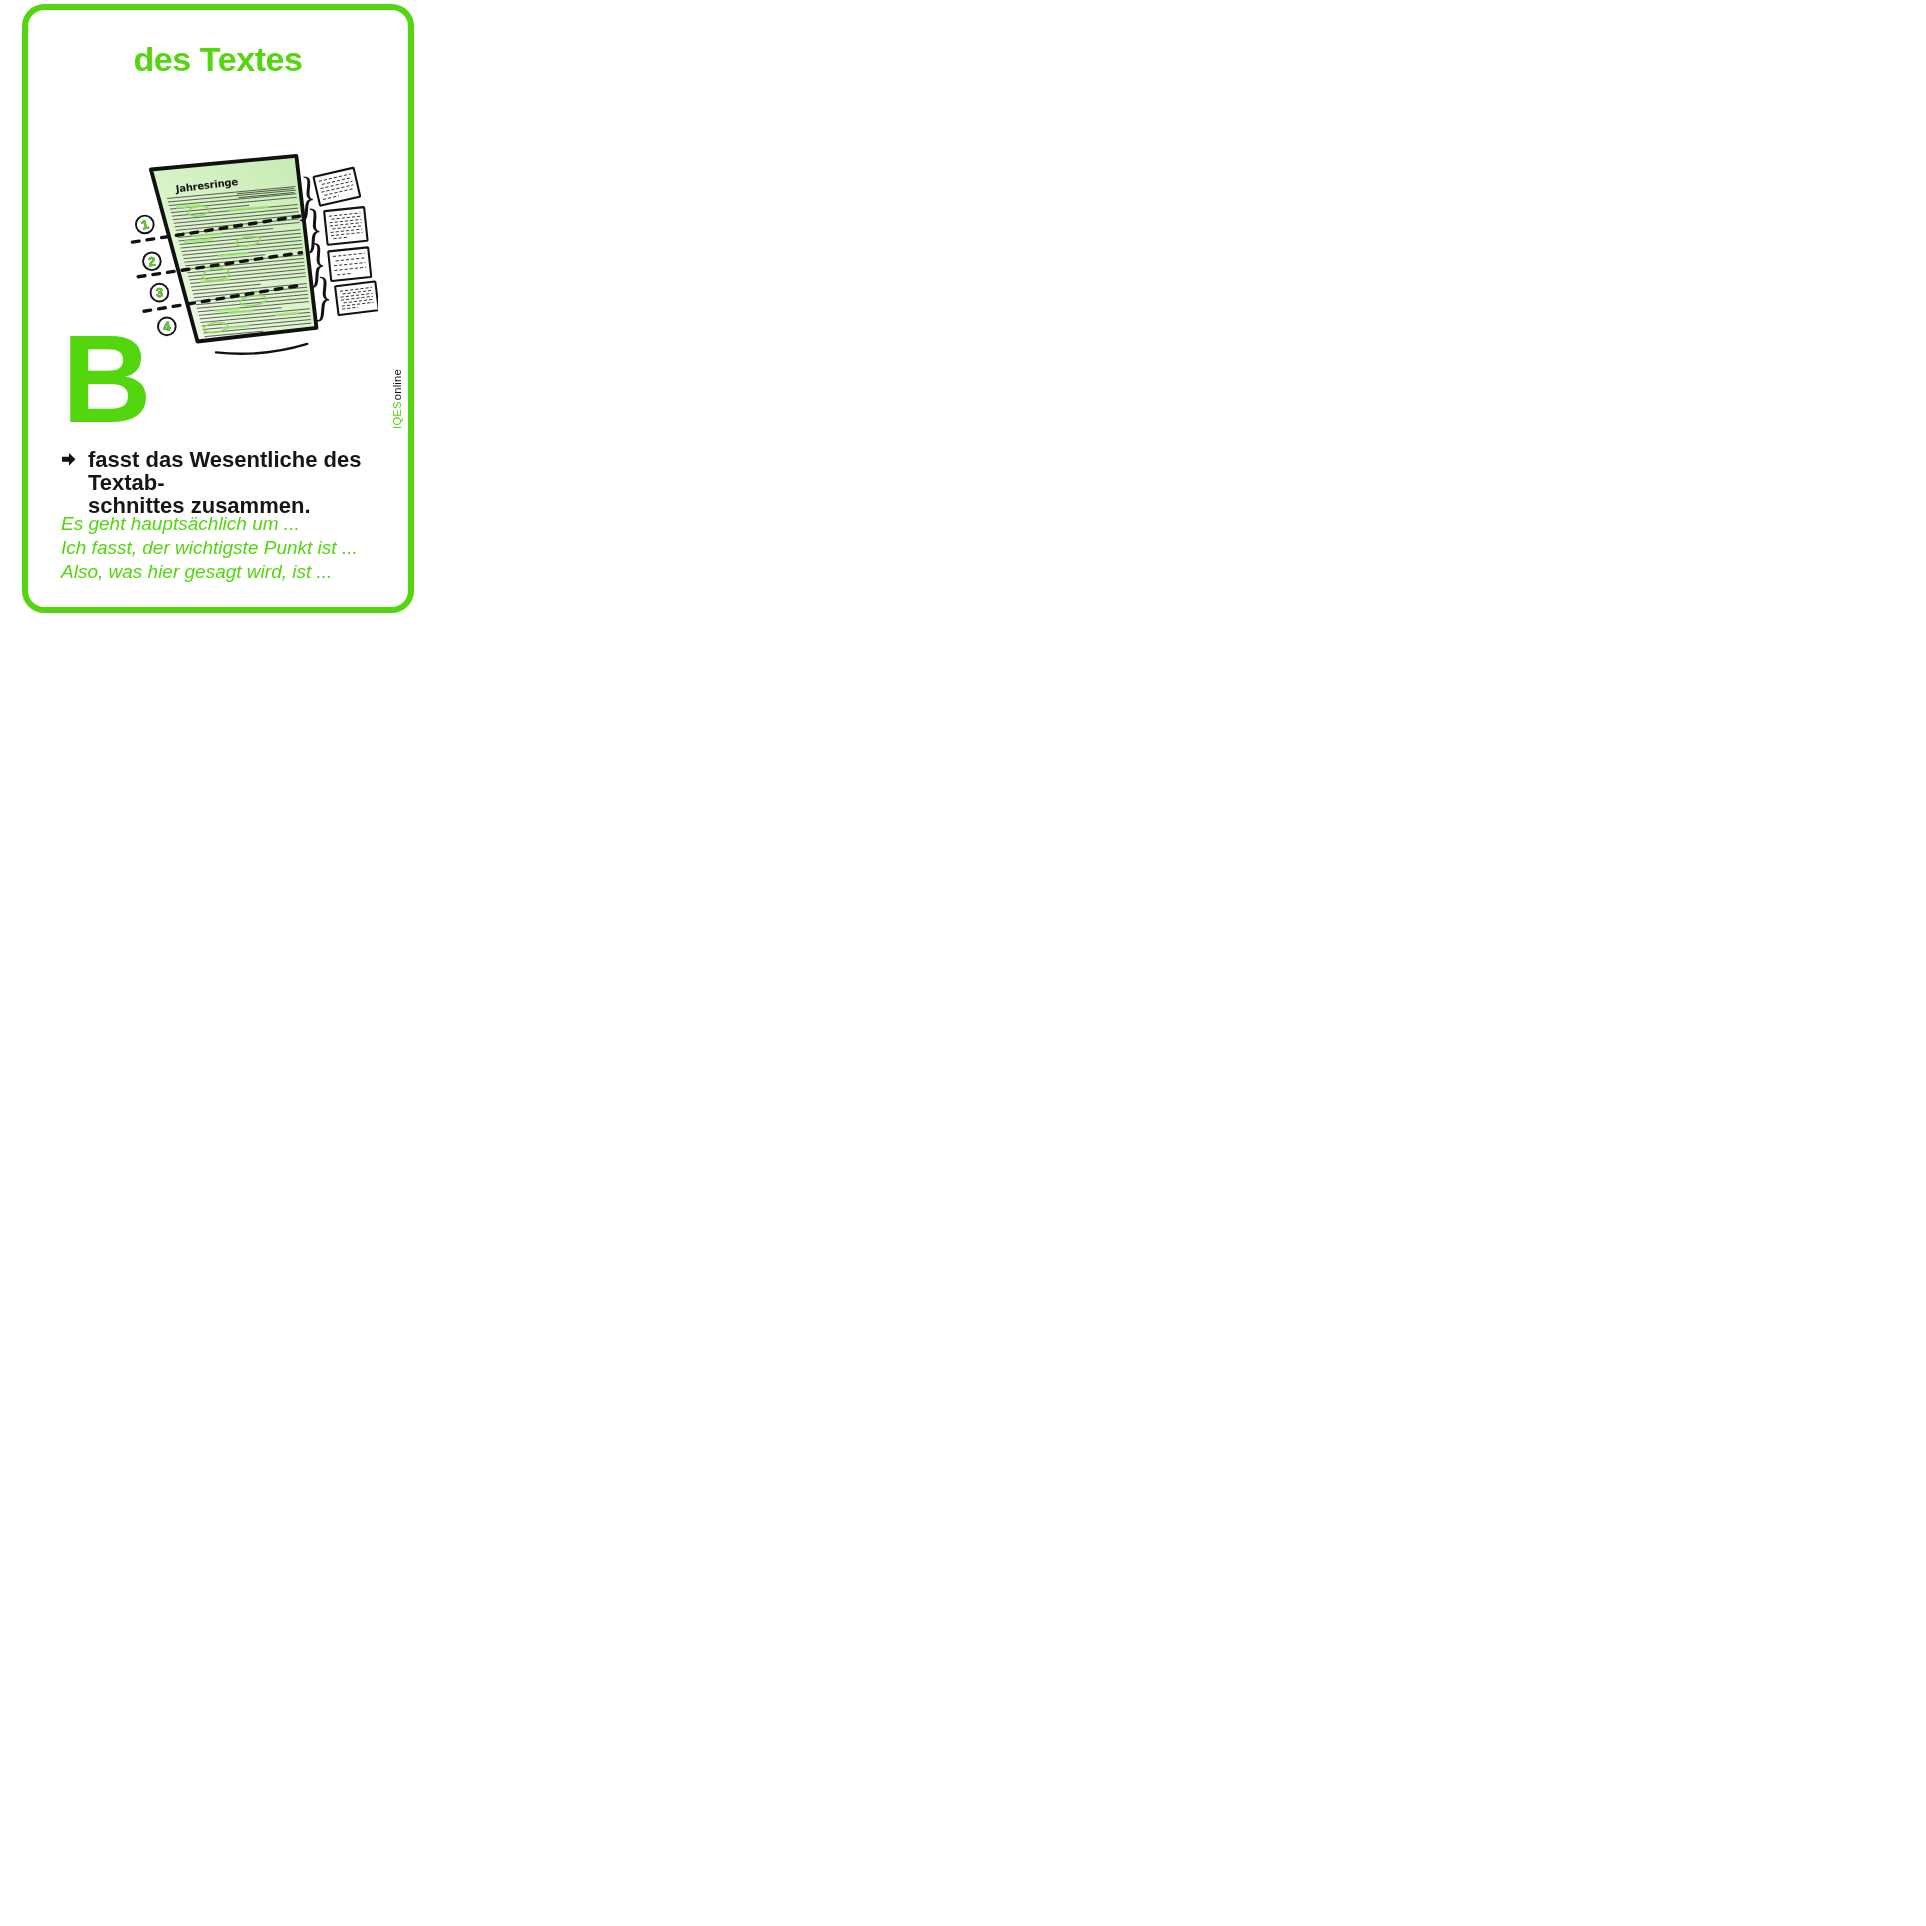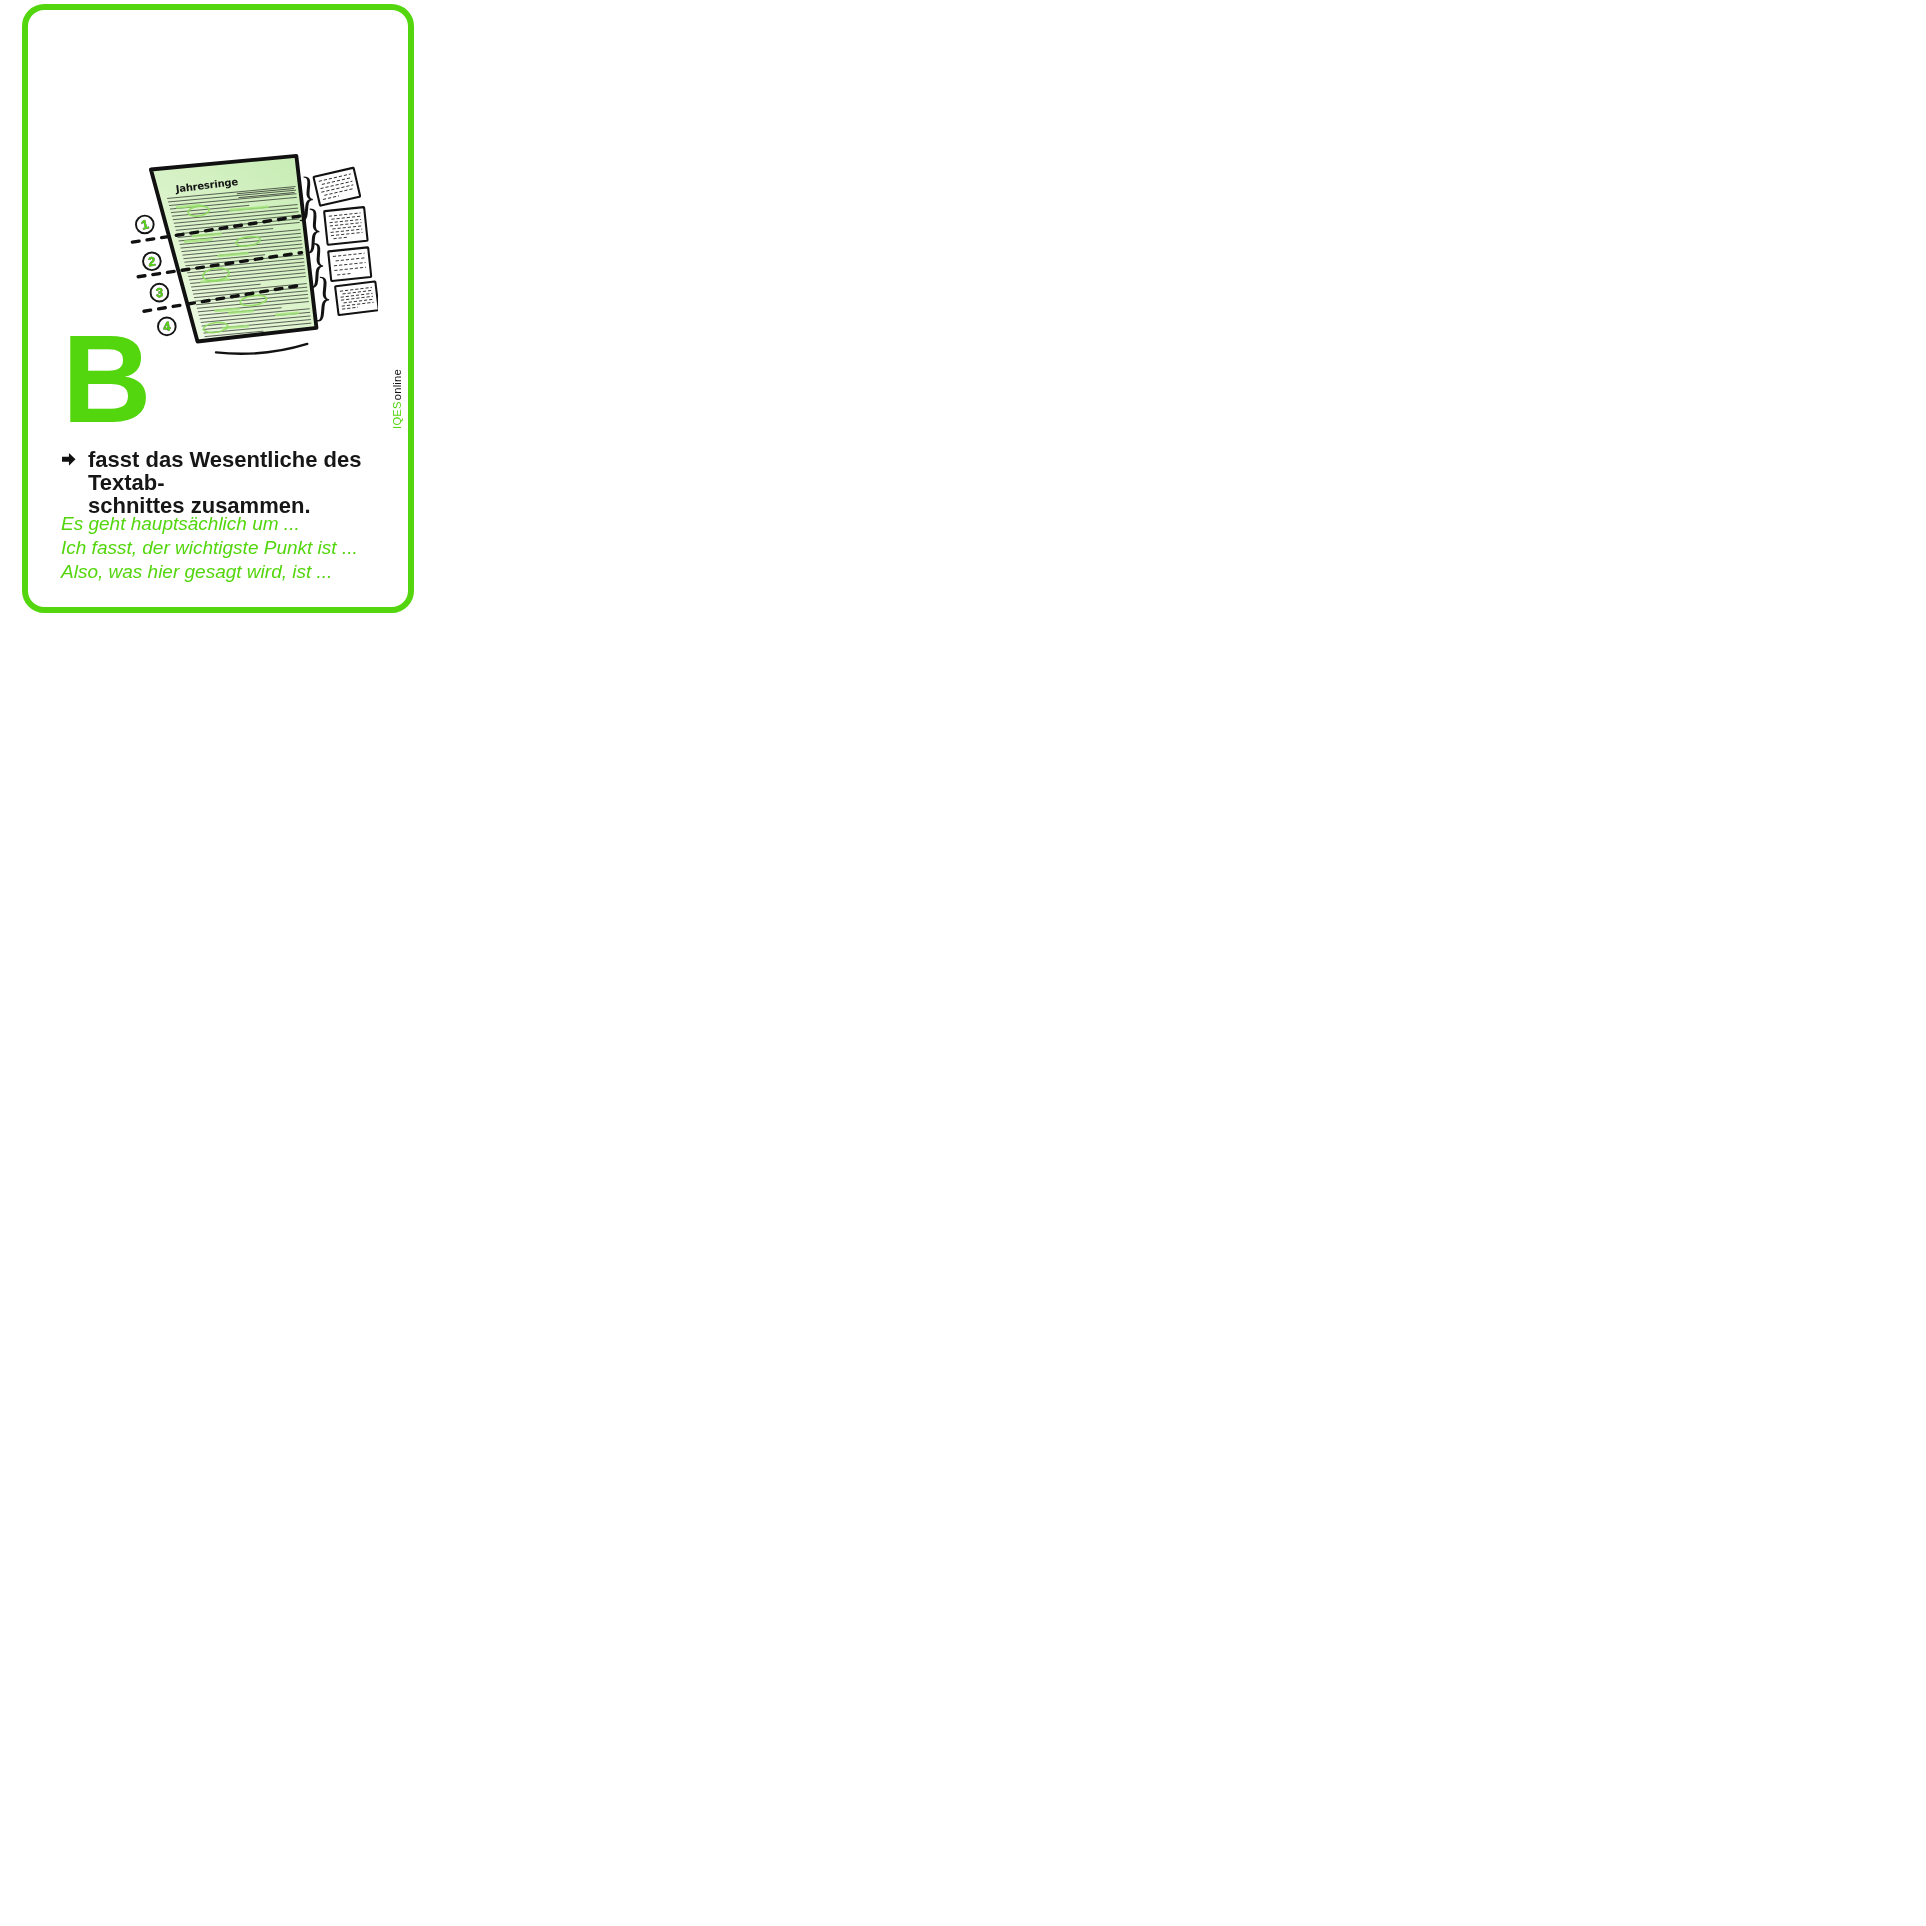--- a/index.html
+++ b/index.html
@@ -52,20 +52,21 @@
   .brace-glyph{
     font-family:"Liberation Serif","DejaVu Serif",serif;
   }
 </style>
 </head>
 <body>
 
 <div class="card-border"></div>
 
 <div class="page-title">
+  <div>des Textes</div>
 </div>
 
 <svg id="illu" class="illu" viewBox="0 0 1568 1568" xmlns="http://www.w3.org/2000/svg">
   <defs>
     <linearGradient id="docGrad" x1="0.75" y1="0" x2="0.1" y2="1">
       <stop offset="0" id="gradStop0" stop-color="#c9edb6"></stop>
       <stop offset="0.7" id="gradStop1" stop-color="#e3f6d4"></stop>
       <stop offset="1" id="gradStop2" stop-color="#f3fbec"></stop>
     </linearGradient>
     <clipPath id="docClip">

